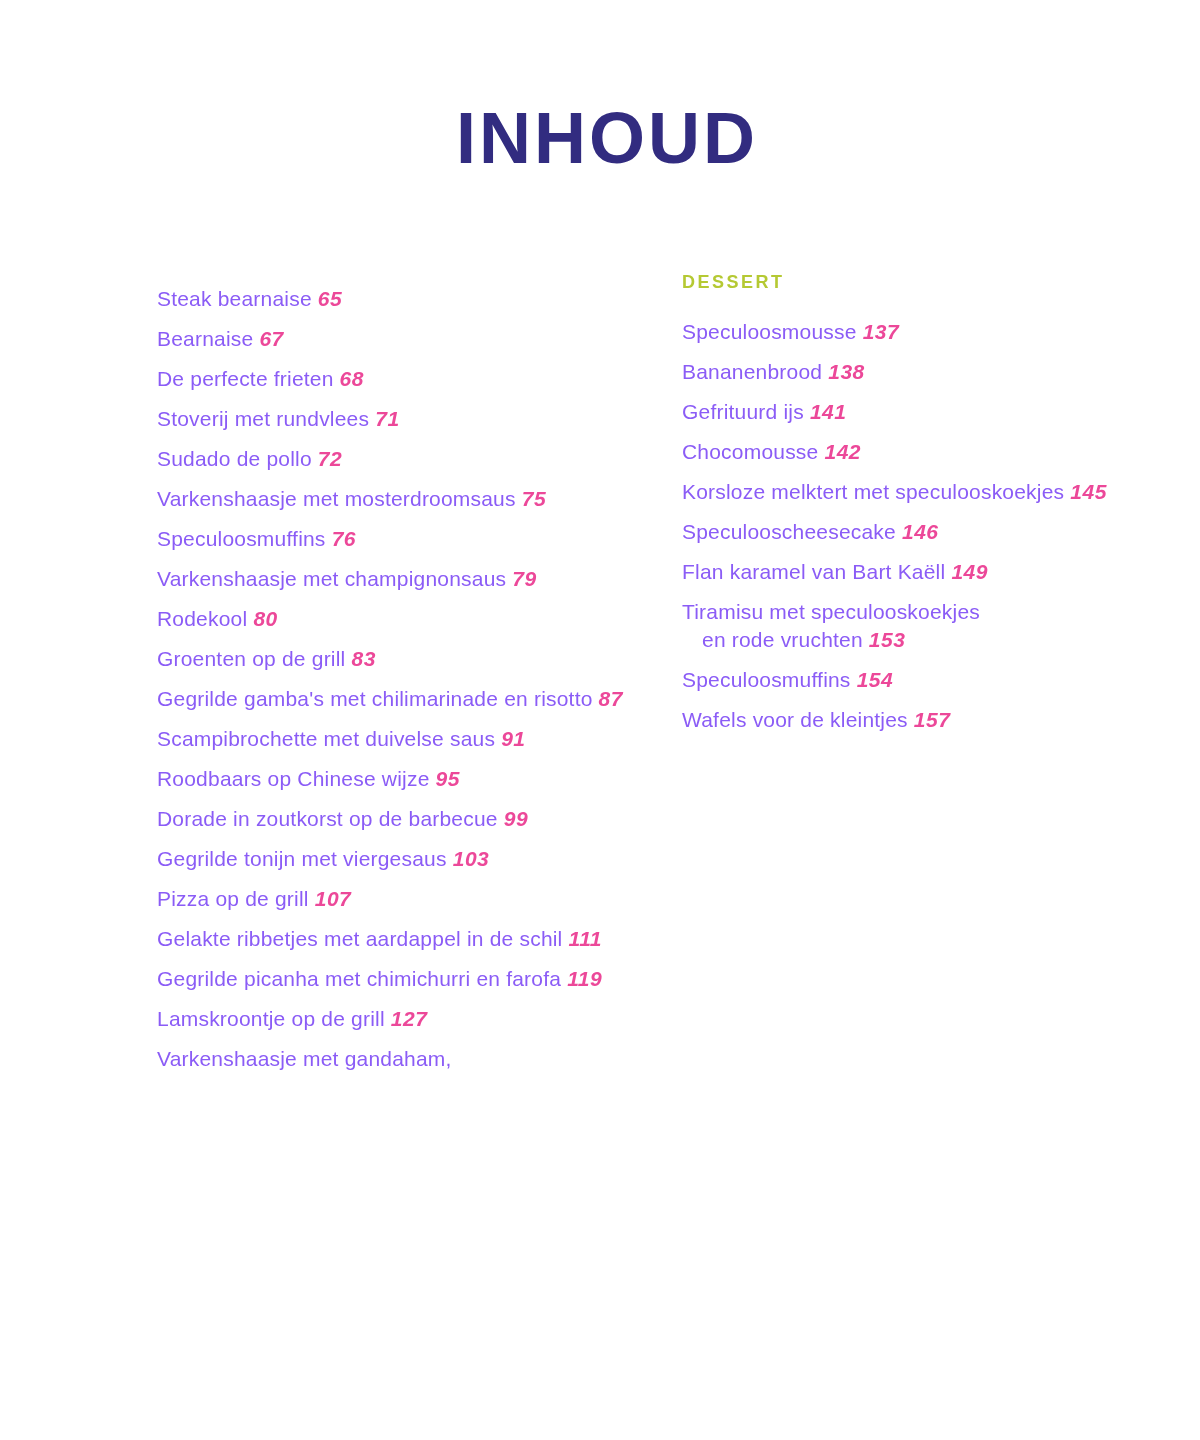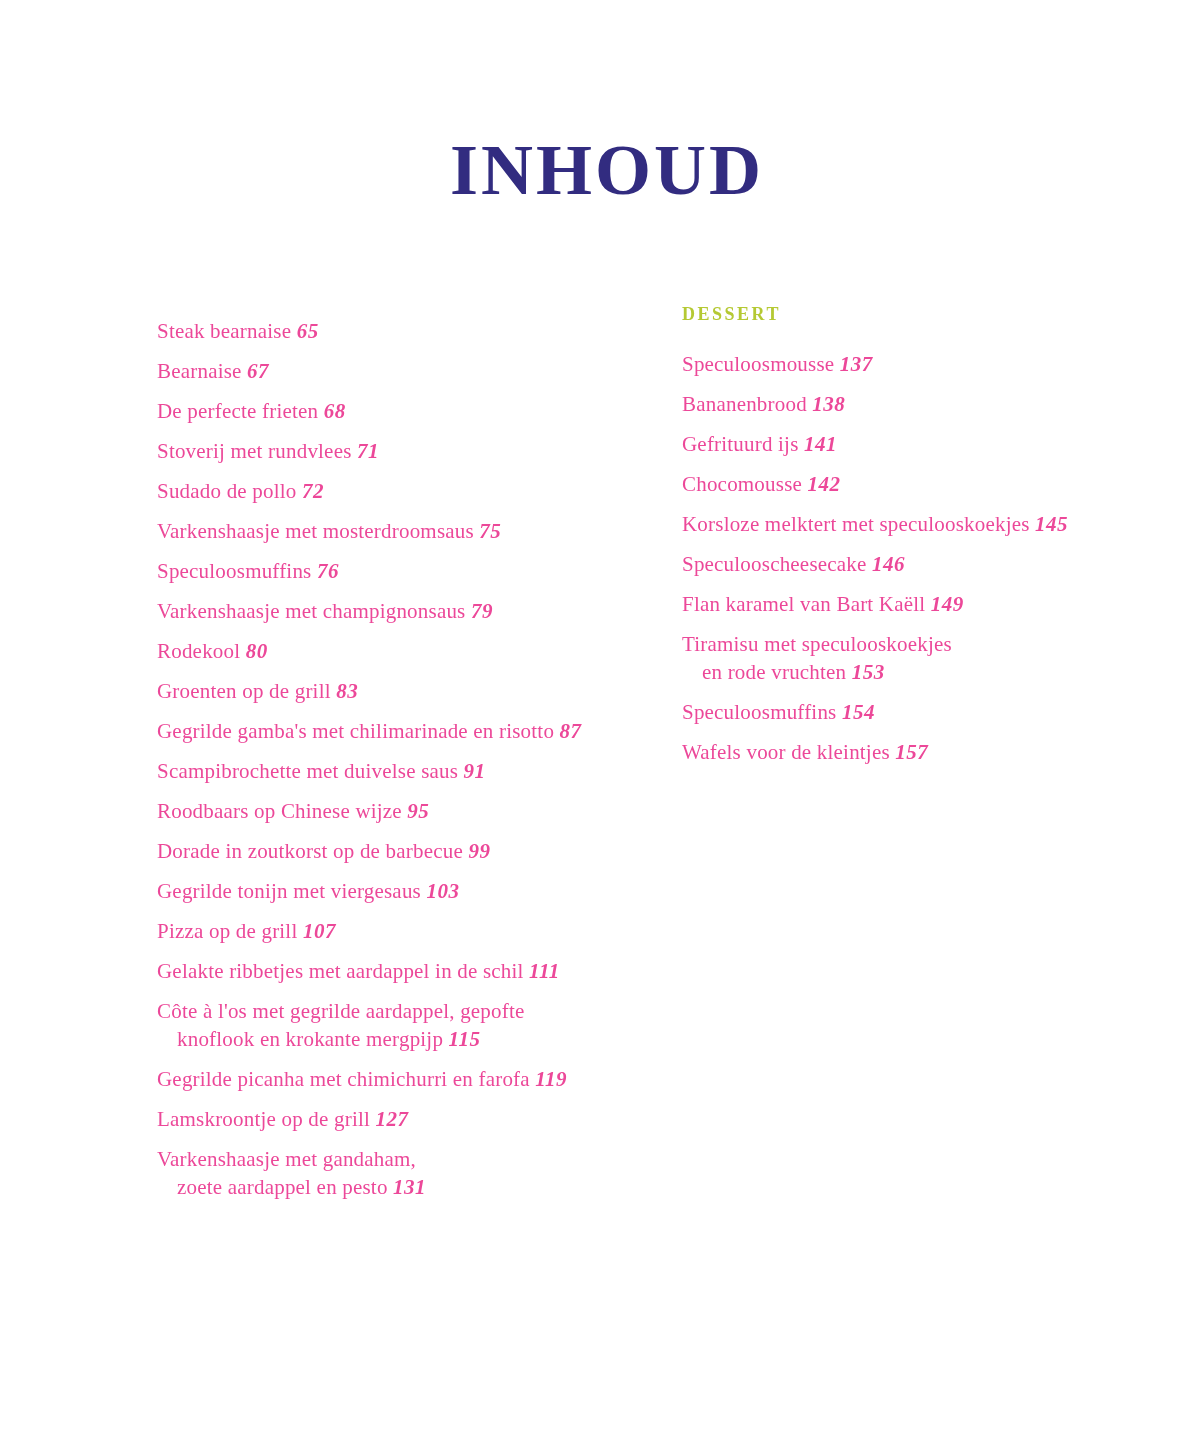--- a/index.html
+++ b/index.html
@@ -6,22 +6,21 @@
     margin: 0;
     padding: 0;
     background: #ffffff;
   }
   .page {
     position: relative;
     width: 1200px;
     height: 1352px;
     background: #ffffff;
     overflow: hidden;
-    font-family: Liberation Serif, serif;
-    margin-top: 32px;
+    font-family: Liberation Sans, sans-serif;
   }
   .page-title {
     position: absolute;
     top: 100px;
     left: 7px;
     width: 1200px;
     margin: 0;
     text-align: center;
     font-size: 72px;
     line-height: 76px;
@@ -54,21 +53,21 @@
     margin-top: 78px;
   }
   .toc-item {
     font-size: 21px;
     line-height: 28px;
     letter-spacing: 0.2px;
     margin-bottom: 12px;
     color: #3a3383;
   }
   .entry-text {
-    color: #ec4899;
+    color: #8b5cf6;
     font-weight: 500;
   }
   .entry-line2 {
     padding-left: 20px;
   }
   .entry-page {
     color: #ec4899;
     font-weight: bold;
     font-style: italic;
     letter-spacing: 0.5px;
@@ -106,29 +105,24 @@
 
     <div class="toc-list">
         <div class="toc-item"><span class="entry-text">Groenten op de grill</span> <span class="entry-page">83</span></div>
         <div class="toc-item"><span class="entry-text">Gegrilde gamba's met chilimarinade en risotto</span> <span class="entry-page">87</span></div>
         <div class="toc-item"><span class="entry-text">Scampibrochette met duivelse saus</span> <span class="entry-page">91</span></div>
         <div class="toc-item"><span class="entry-text">Roodbaars op Chinese wijze</span> <span class="entry-page">95</span></div>
         <div class="toc-item"><span class="entry-text">Dorade in zoutkorst op de barbecue</span> <span class="entry-page">99</span></div>
         <div class="toc-item"><span class="entry-text">Gegrilde tonijn met viergesaus</span> <span class="entry-page">103</span></div>
         <div class="toc-item"><span class="entry-text">Pizza op de grill</span> <span class="entry-page">107</span></div>
         <div class="toc-item"><span class="entry-text">Gelakte ribbetjes met aardappel in de schil</span> <span class="entry-page">111</span></div>
-        <div class="toc-item">
-          <div><span class="entry-text">Côte à l'os met gegrilde aardappel, gepofte</span></div>
-          <div class="entry-line2"><span class="entry-text">knoflook en krokante mergpijp</span> <span class="entry-page">115</span></div>
-        </div>
         <div class="toc-item"><span class="entry-text">Gegrilde picanha met chimichurri en farofa</span> <span class="entry-page">119</span></div>
         <div class="toc-item"><span class="entry-text">Lamskroontje op de grill</span> <span class="entry-page">127</span></div>
         <div class="toc-item">
           <div><span class="entry-text">Varkenshaasje met gandaham,</span></div>
-          <div class="entry-line2"><span class="entry-text">zoete aardappel en pesto</span> <span class="entry-page">131</span></div>
         </div>
       </div>
   </div>
 
   <div class="col col-right">
     <div class="section-header">DESSERT</div>
 
     <div class="toc-list">
         <div class="toc-item"><span class="entry-text">Speculoosmousse</span> <span class="entry-page">137</span></div>
         <div class="toc-item"><span class="entry-text">Bananenbrood</span> <span class="entry-page">138</span></div>

